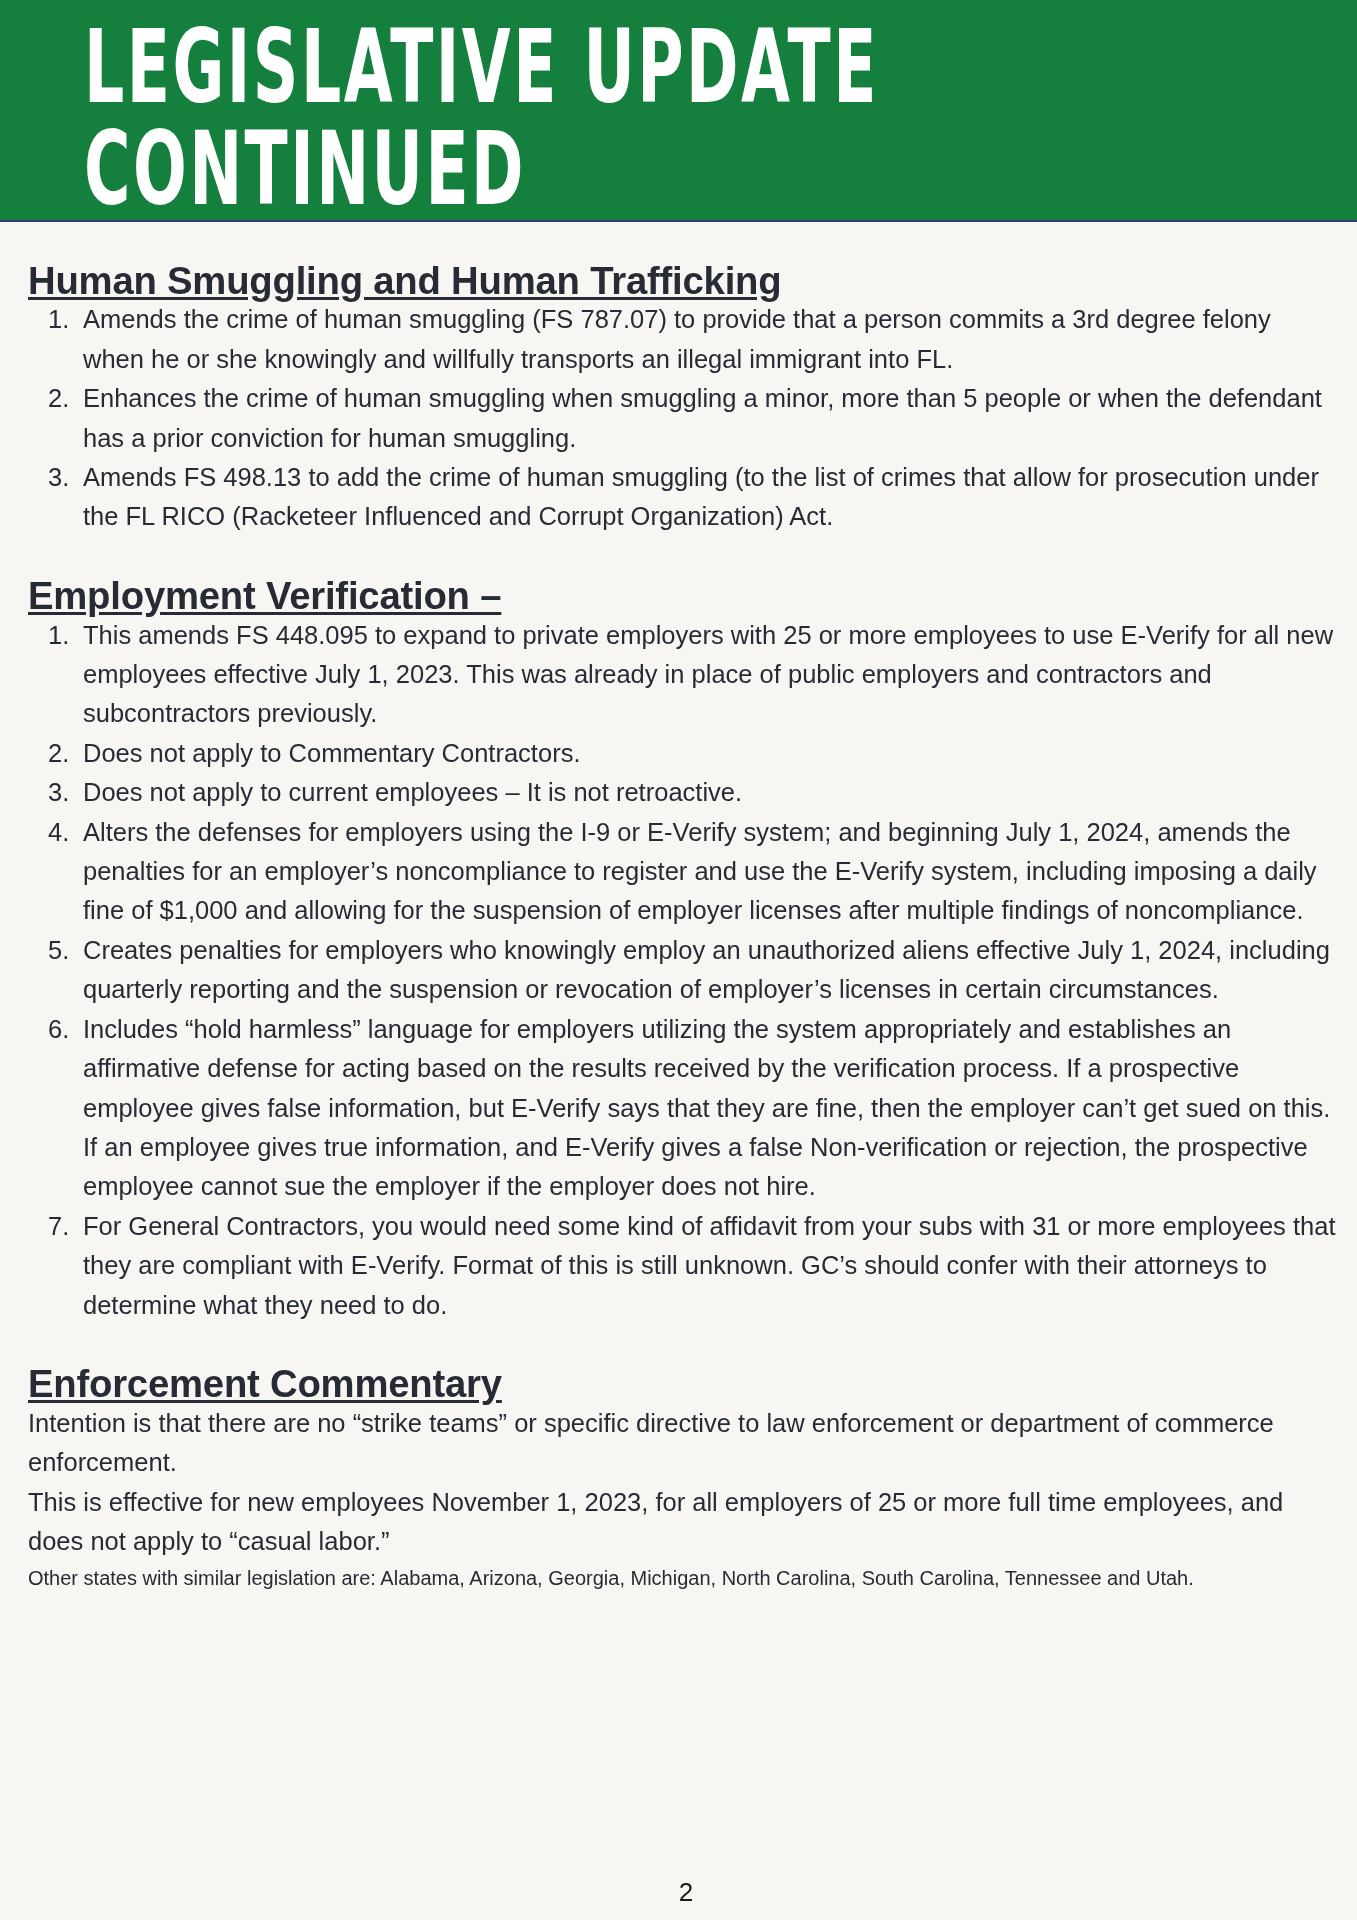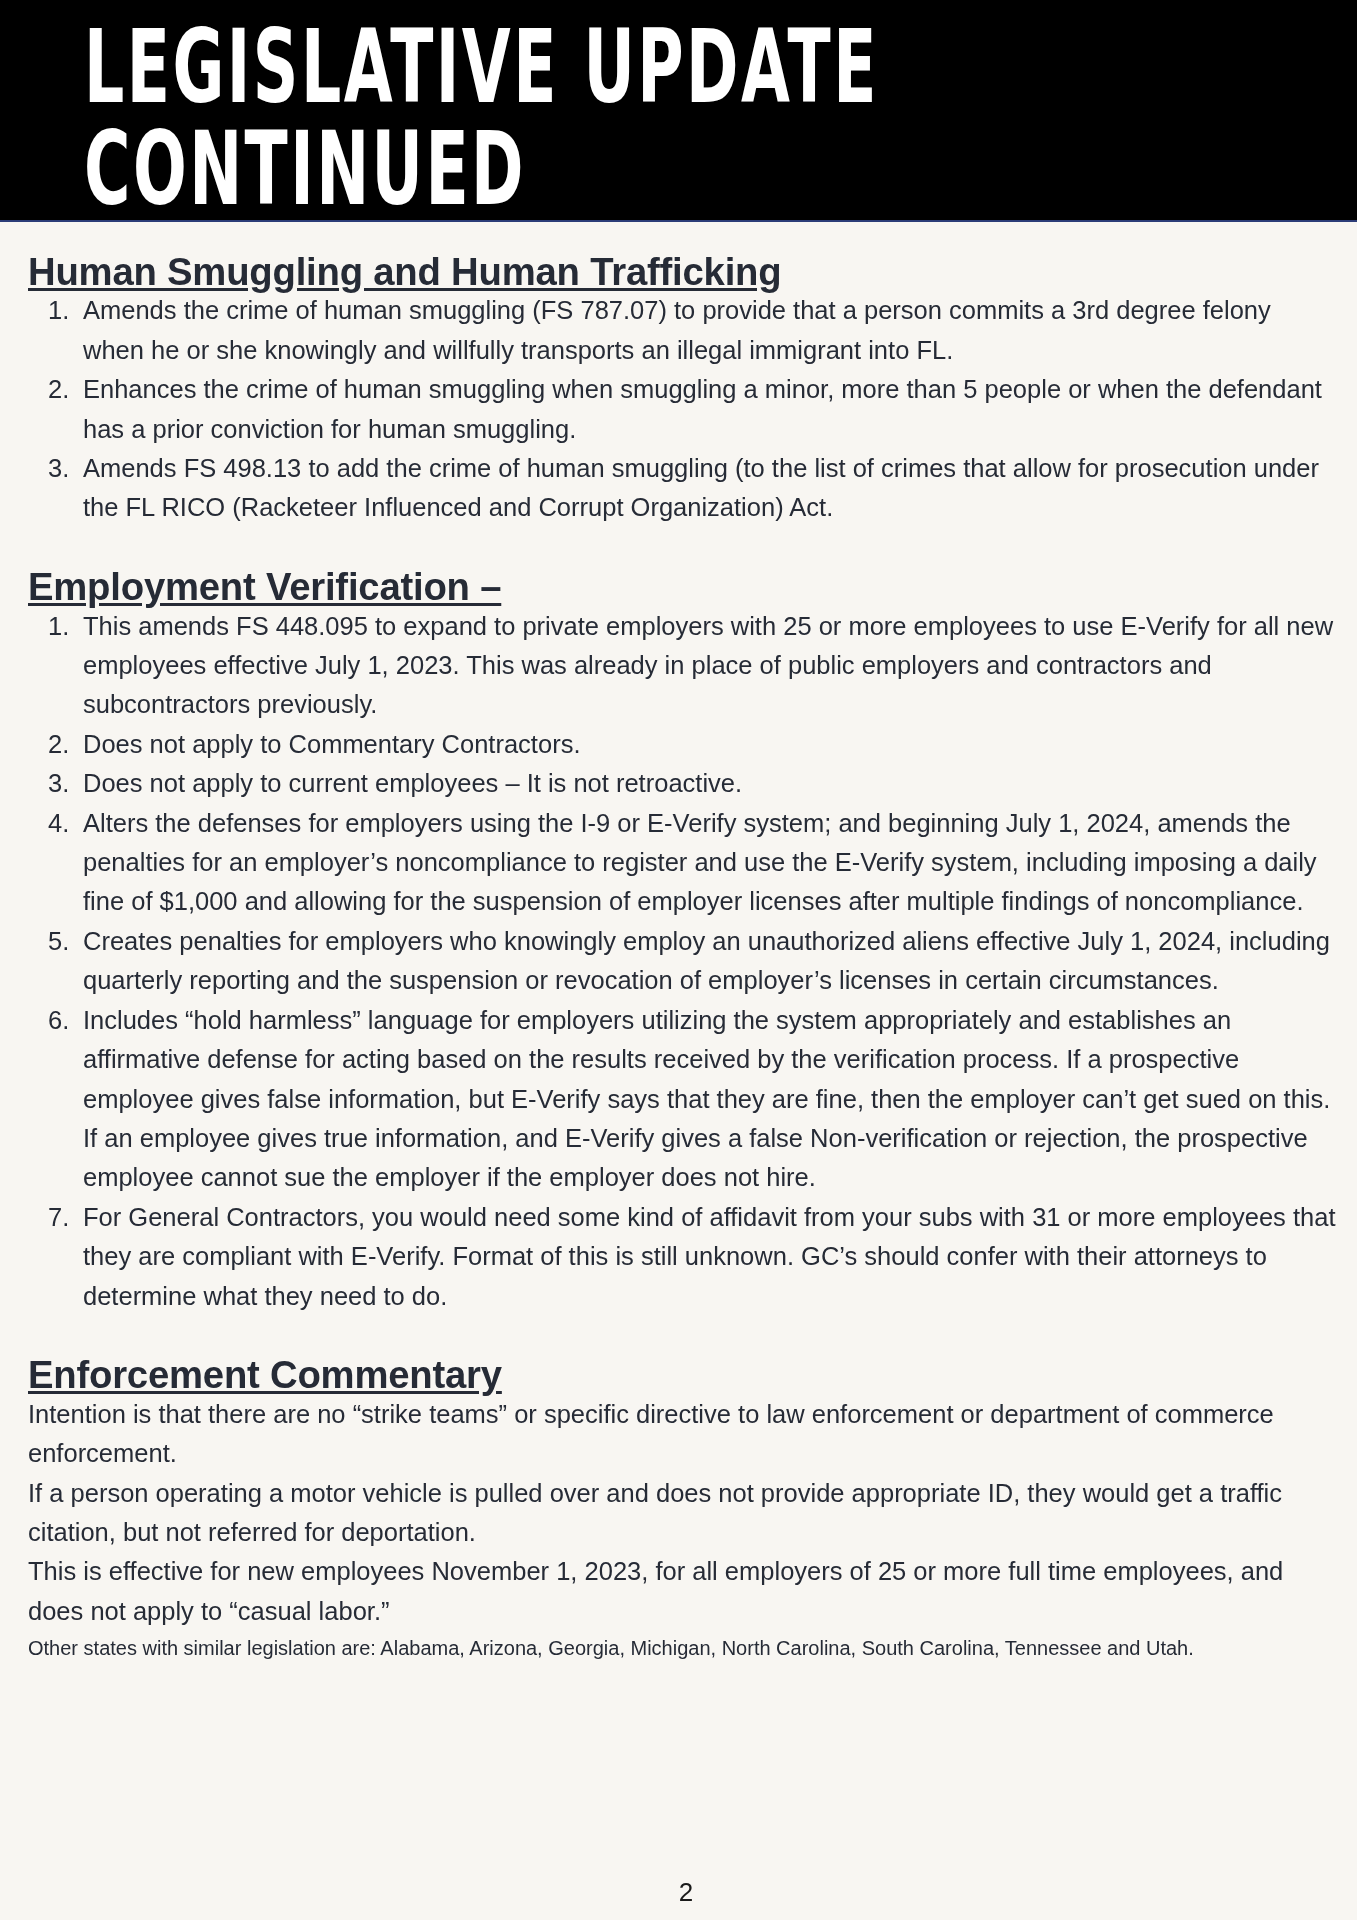--- a/index.html
+++ b/index.html
@@ -7,38 +7,38 @@
     body {
       background: #f8f6f2;
       color: #262b36;
       font-family: "Liberation Sans", sans-serif;
       position: relative;
       overflow: hidden;
     }
     .banner {
       position: absolute; left: 0; top: 0;
       width: 1357px; height: 222px;
-      background: #000000;
+      background: #15803d;
       border-bottom: 2px solid #2c3d78;
     }
     .banner-title {
       position: absolute; left: 84px; top: 16px;
       color: #ffffff;
       font-family: "DejaVu Sans", sans-serif;
       font-weight: bold;
       font-size: 102px;
       line-height: 102px;
       letter-spacing: 4px;
       transform: scaleX(0.62);
       transform-origin: left top;
       white-space: nowrap;
     }
     .banner-title span { display: block; }
     .content {
-      position: absolute; left: 28px; top: 252px;
+      position: absolute; left: 28px; top: 261px;
       width: 1310px;
       font-size: 25.5px;
       line-height: 39.4px;
     }
     .section-heading {
       font-weight: bold;
       text-decoration: underline;
       text-underline-offset: 3px;
       display: block;
       letter-spacing: -0.2px;
@@ -132,20 +132,19 @@
         <span class="txt">For General Contractors, you would need some kind of affidavit from your subs with 31 or more employees that they are compliant with E-Verify. Format of this is still unknown. GC’s should confer with their attorneys to determine what they need to do.</span>
       </li>
     </ol>
   </section>
 
   <div class="gap"></div>
 
   <section>
     <h2 class="section-heading">Enforcement Commentary</h2>
     <p class="para">Intention is that there are no “strike teams” or specific directive to law enforcement or department of commerce enforcement.</p>
-    <p class="para">If a person operating a motor vehicle is pulled over and does not provide appropriate ID, they would get a traffic citation, but not referred for deportation.</p>
     <p class="para">This is effective for new employees November 1, 2023, for all employers of 25 or more full time employees, and does not apply to “casual labor.”</p>
     <p class="small-para">Other states with similar legislation are: Alabama, Arizona, Georgia, Michigan, North Carolina, South Carolina, Tennessee and Utah.</p>
   </section>
 
 </main>
 
 <div class="page-number">2</div>
 
 </body></html>

